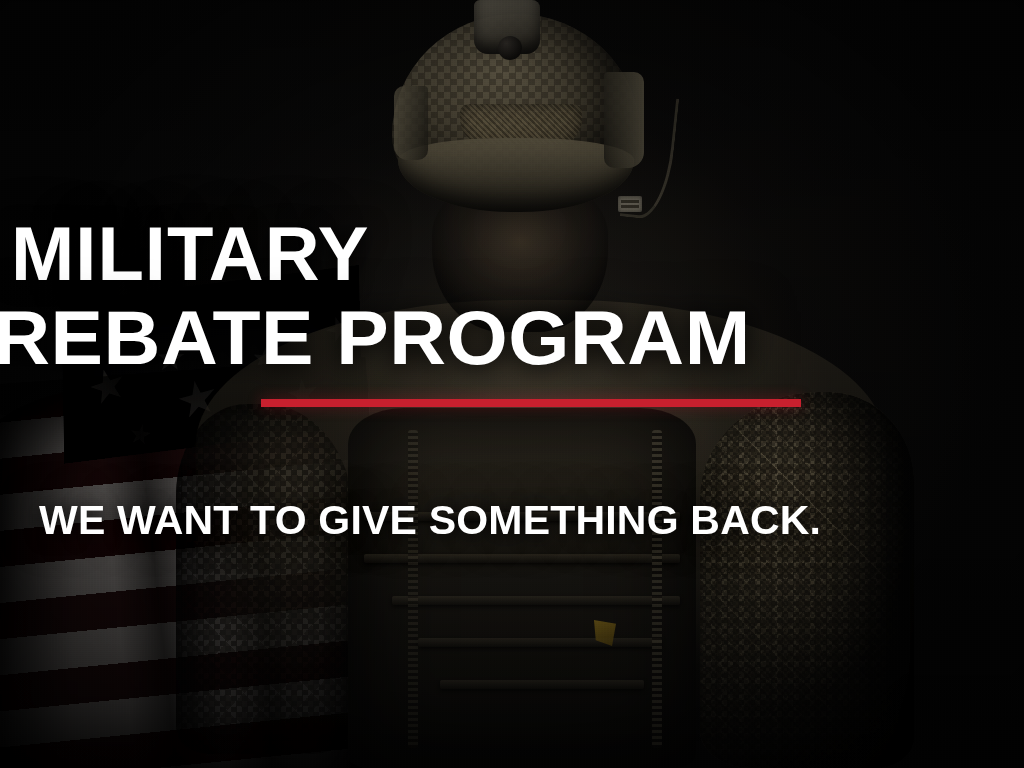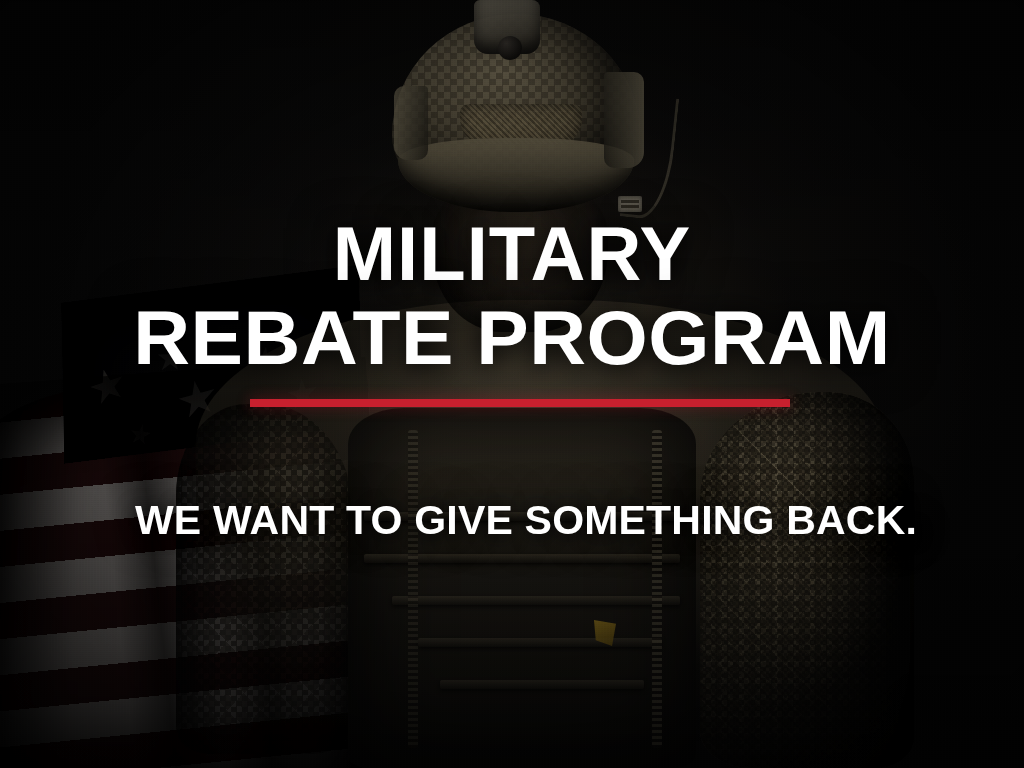--- a/index.html
+++ b/index.html
@@ -345,21 +345,22 @@
     pointer-events: none;
   }
 
   
   .content {
     position: absolute;
     inset: 0;
     display: flex;
     flex-direction: column;
     align-items: center;
-    text-align: center;
+    text-align: left;
+    margin-left: 11px;
   }
 
   .headline {
     color: #ffffff;
     font-weight: 700;
     letter-spacing: -0.5px;
     line-height: 0.95;
     text-shadow: 0 2px 22px rgba(0,0,0,0.85), 0 0 46px rgba(0,0,0,0.6);
     text-transform: uppercase;
     white-space: nowrap;

